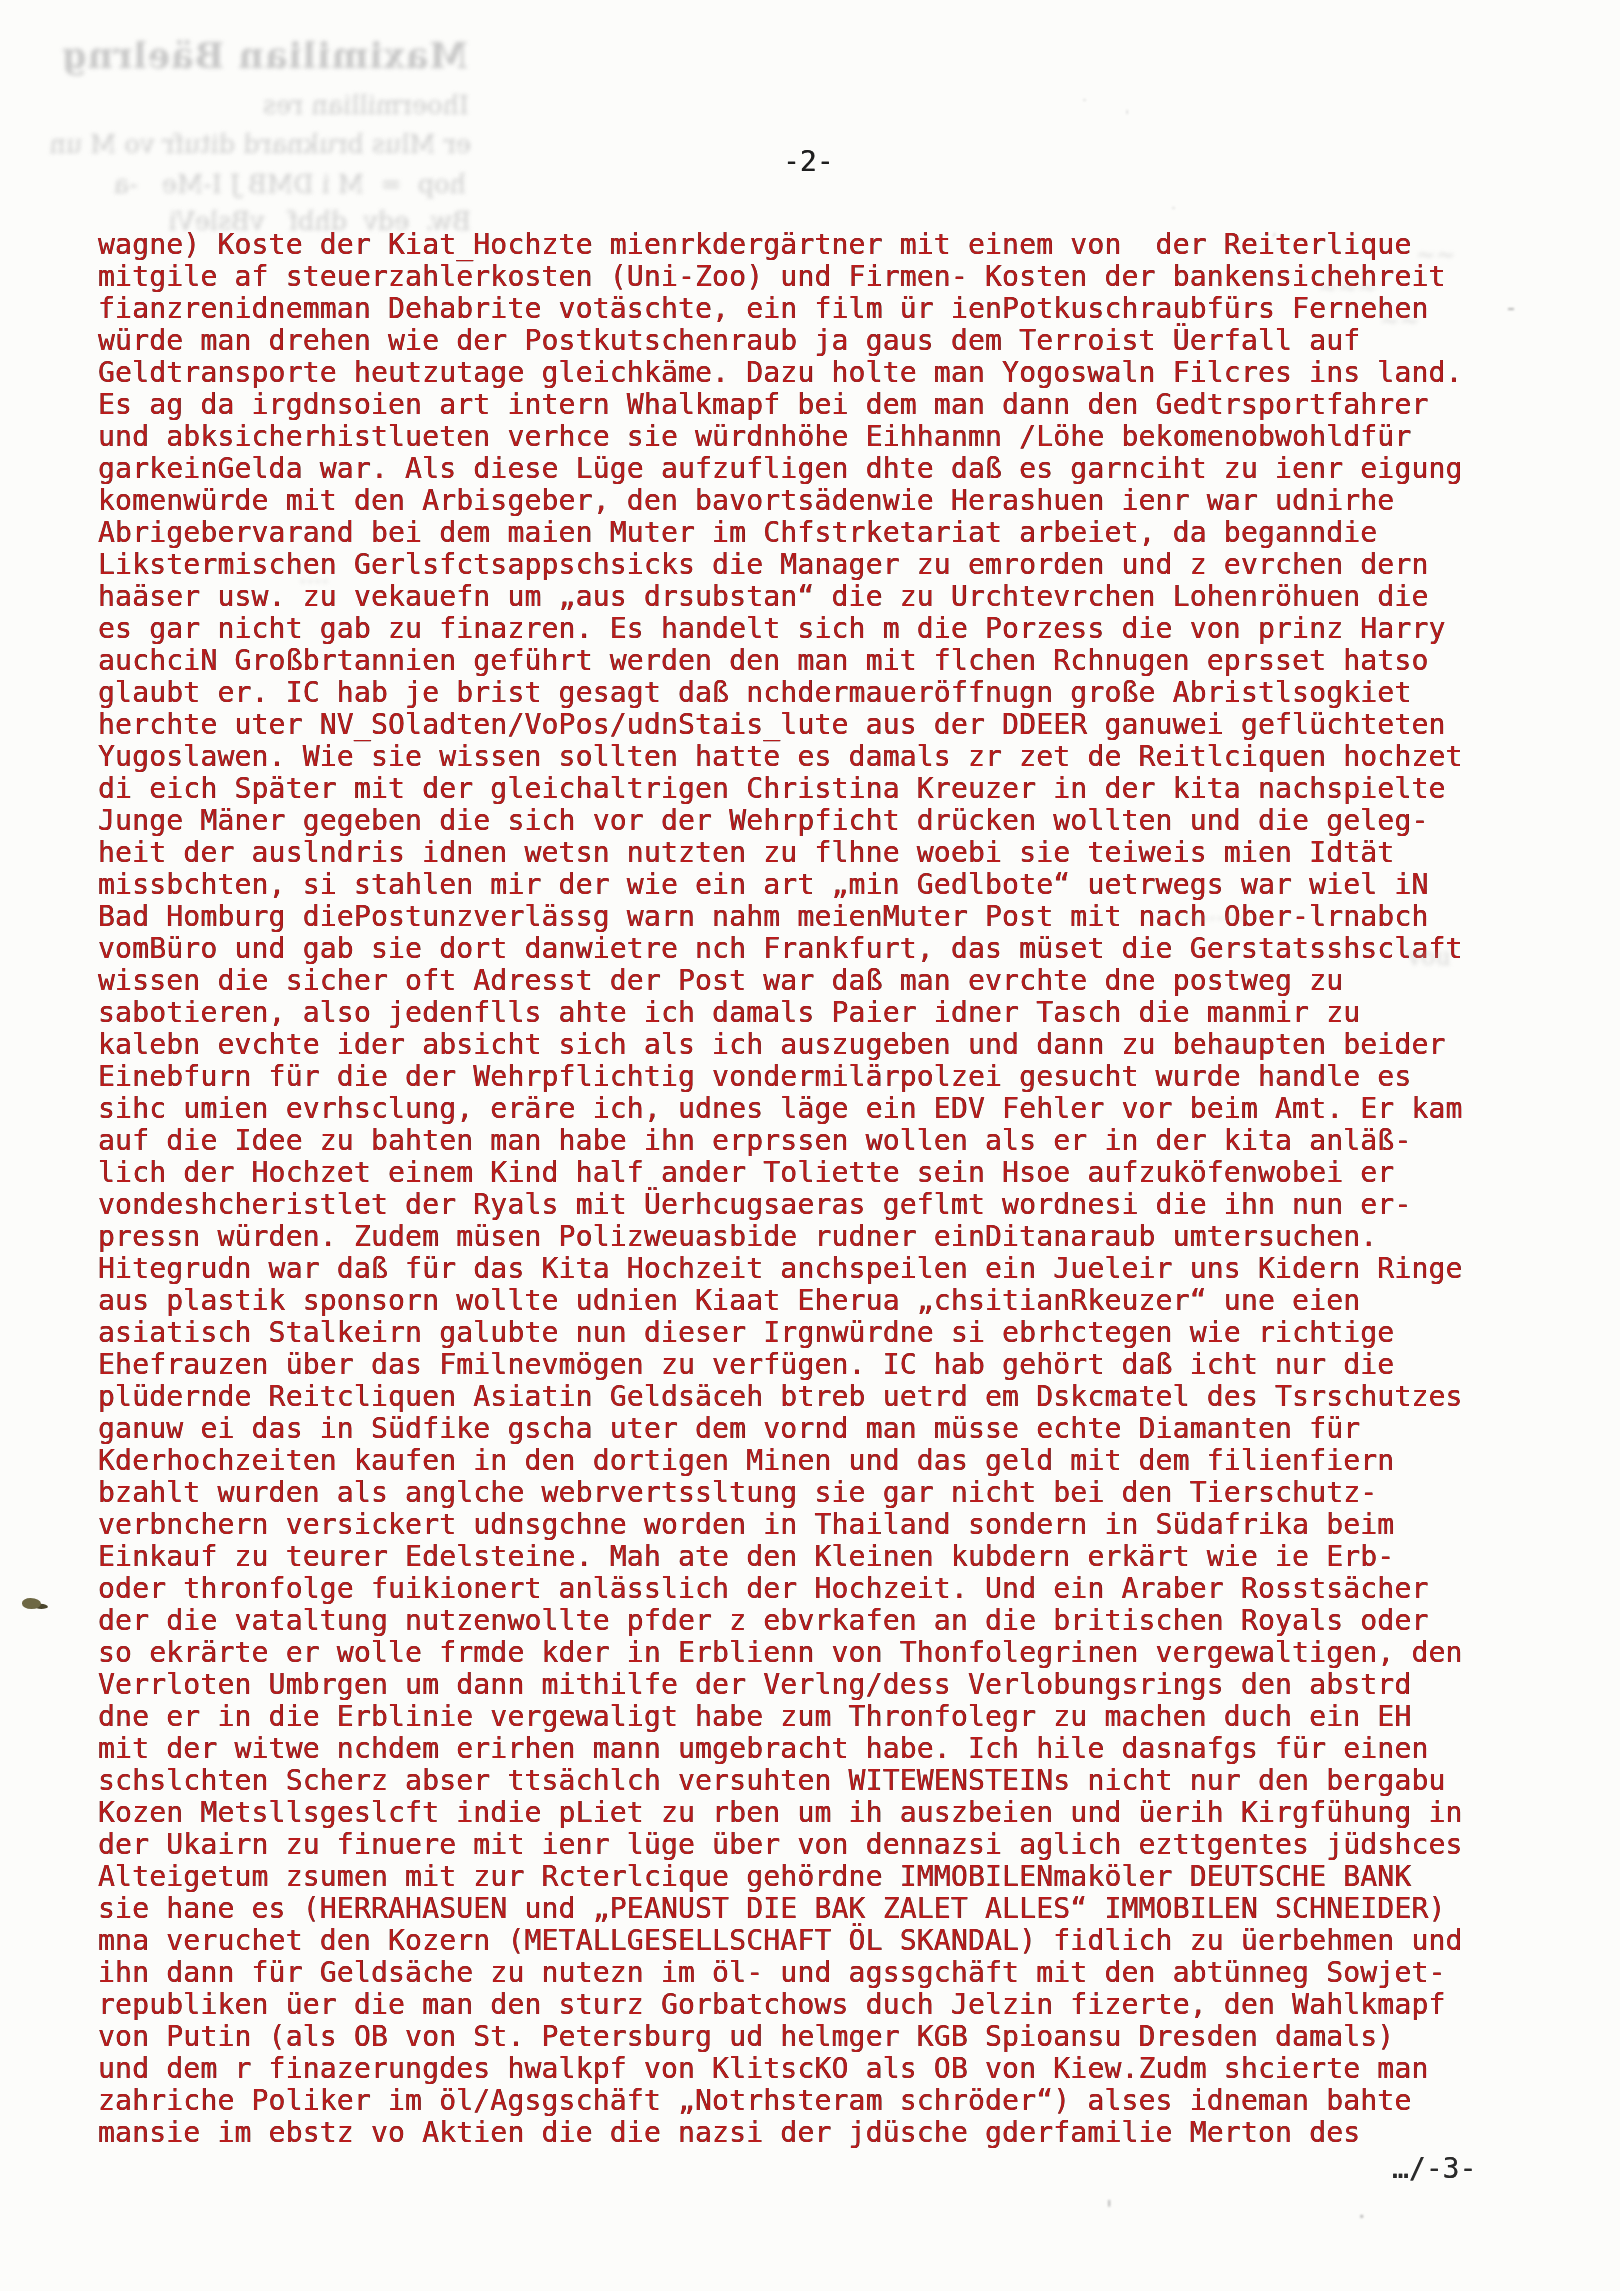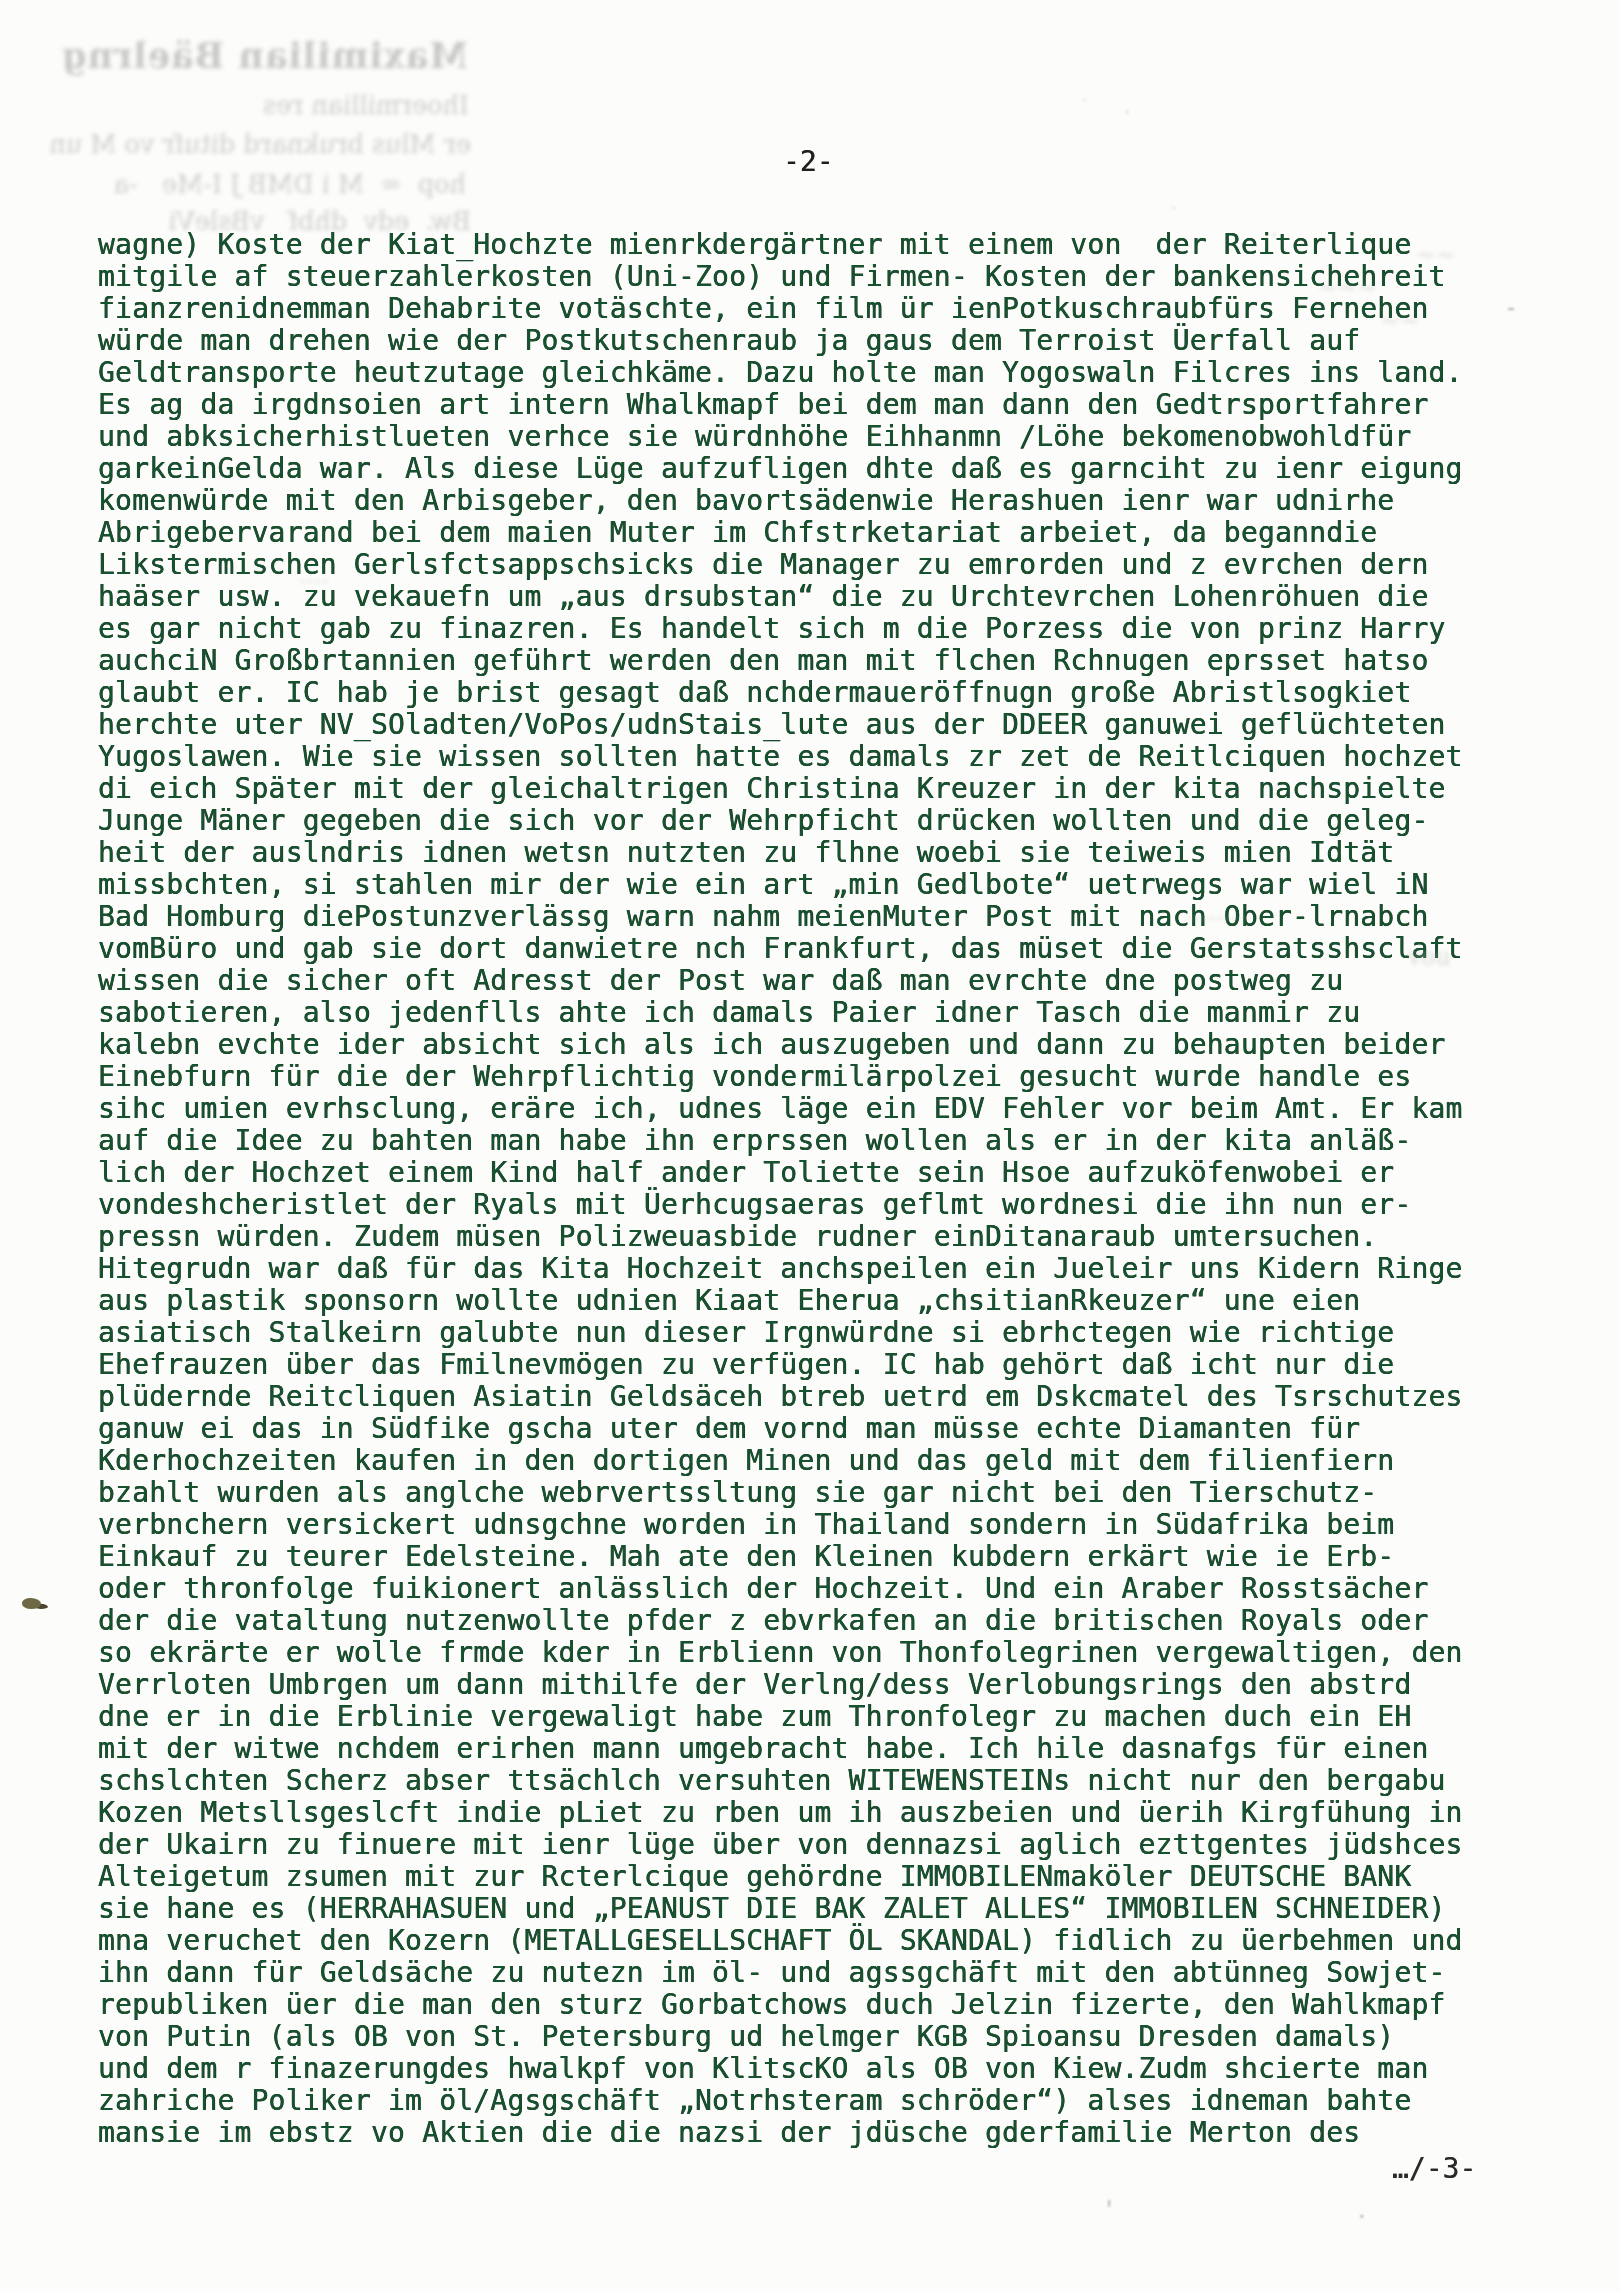--- a/index.html
+++ b/index.html
@@ -16,21 +16,21 @@
     font-family: "DejaVu Sans Mono", "Liberation Mono", monospace;
   }
   
   .body-text {
     position: absolute;
     left: 98px;
     top: 229px;
     width: 1451px;
     font-size: 28px;
     line-height: 32px;
-    color: #14532d;
+    color: #b91c1c;
     white-space: pre;
     letter-spacing: 0.2px;
     text-shadow: 0.3px 0 0 rgba(20,20,20,0.85), -0.2px 0 0 rgba(20,20,20,0.55);
   }
   .line { height: 32px; }
   .page-number {
     position: absolute;
     left: 783px;
     top: 145px;
     font-size: 28px;

